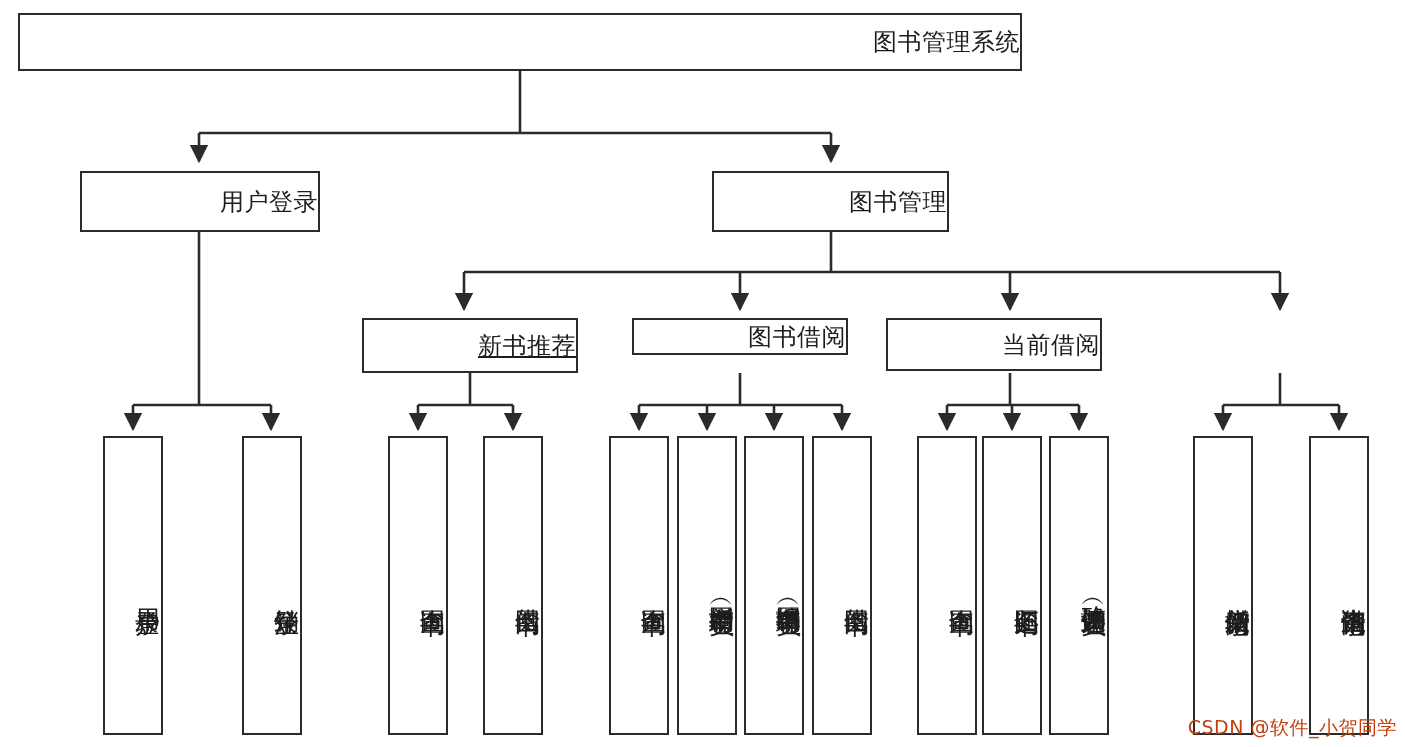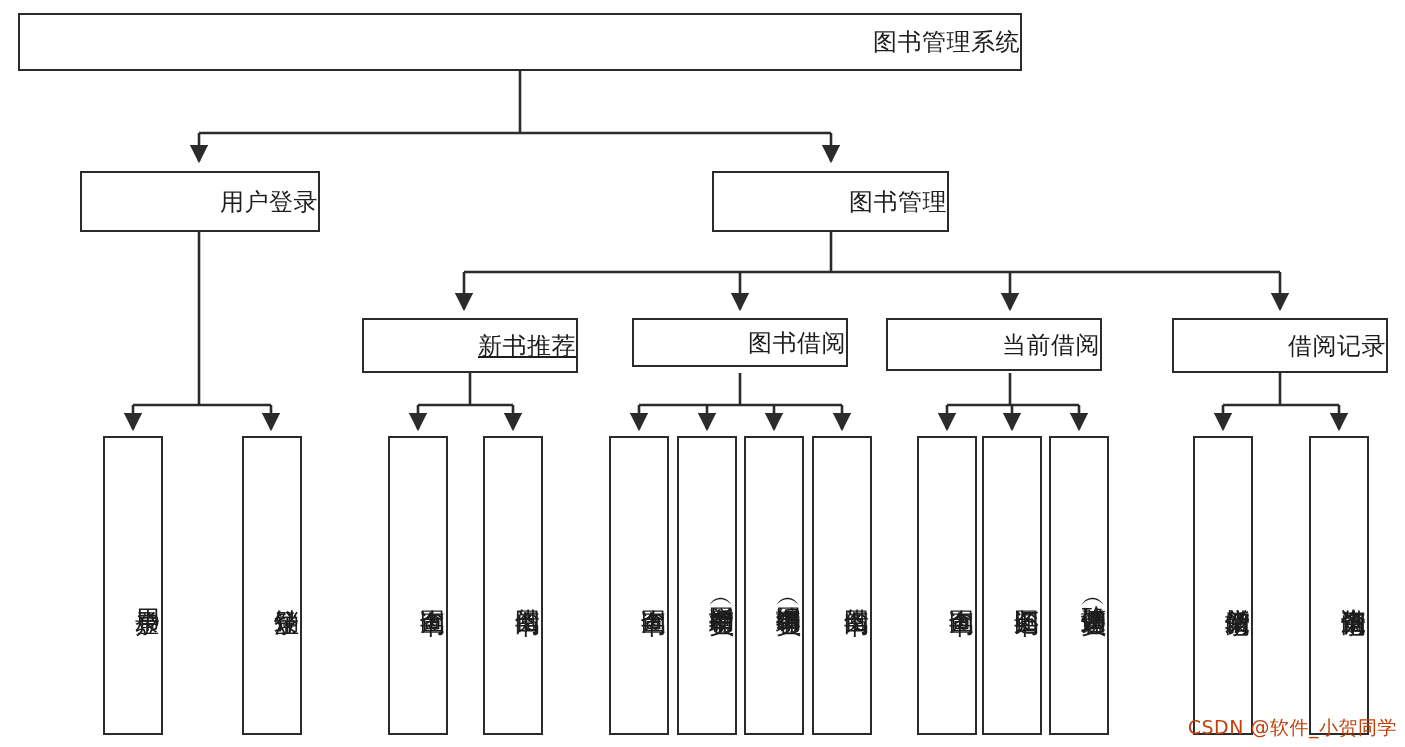--- a/index.html
+++ b/index.html
@@ -132,31 +132,28 @@
   </div>
 
   <div class="node horiz" style="left:712px; top:171px; width:237px; height:61px;padding-left:38px;">
     <span>图书管理</span>
   </div>
 
   <div class="node horiz" style="left:362px; top:318px; width:216px; height:55px;text-decoration:underline;">
     <span>新书推荐</span>
   </div>
 
-  <div class="node horiz" style="left:632px; top:318px; width:216px; height:49px;">
+  <div class="node horiz" style="left:632px; top:318px; width:216px; height:37px;">
     <span>图书借阅</span>
   </div>
 
   <div class="node horiz" style="left:886px; top:318px; width:216px; height:53px;">
     <span>当前借阅</span>
   </div>
 
-  <div class="node horiz" style="left:1172px; top:318px; width:216px; height:55px;">
-    <span>借阅记录</span>
-  </div>
 
   <div class="node vert" style="left:103px; top:436px; width:60px; height:299px;">
     <span>用户登录</span>
   </div>
 
   <div class="node vert" style="left:242px; top:436px; width:60px; height:299px;">
     <span>注销登录</span>
   </div>
 
   <div class="node vert" style="left:388px; top:436px; width:60px; height:299px;">

